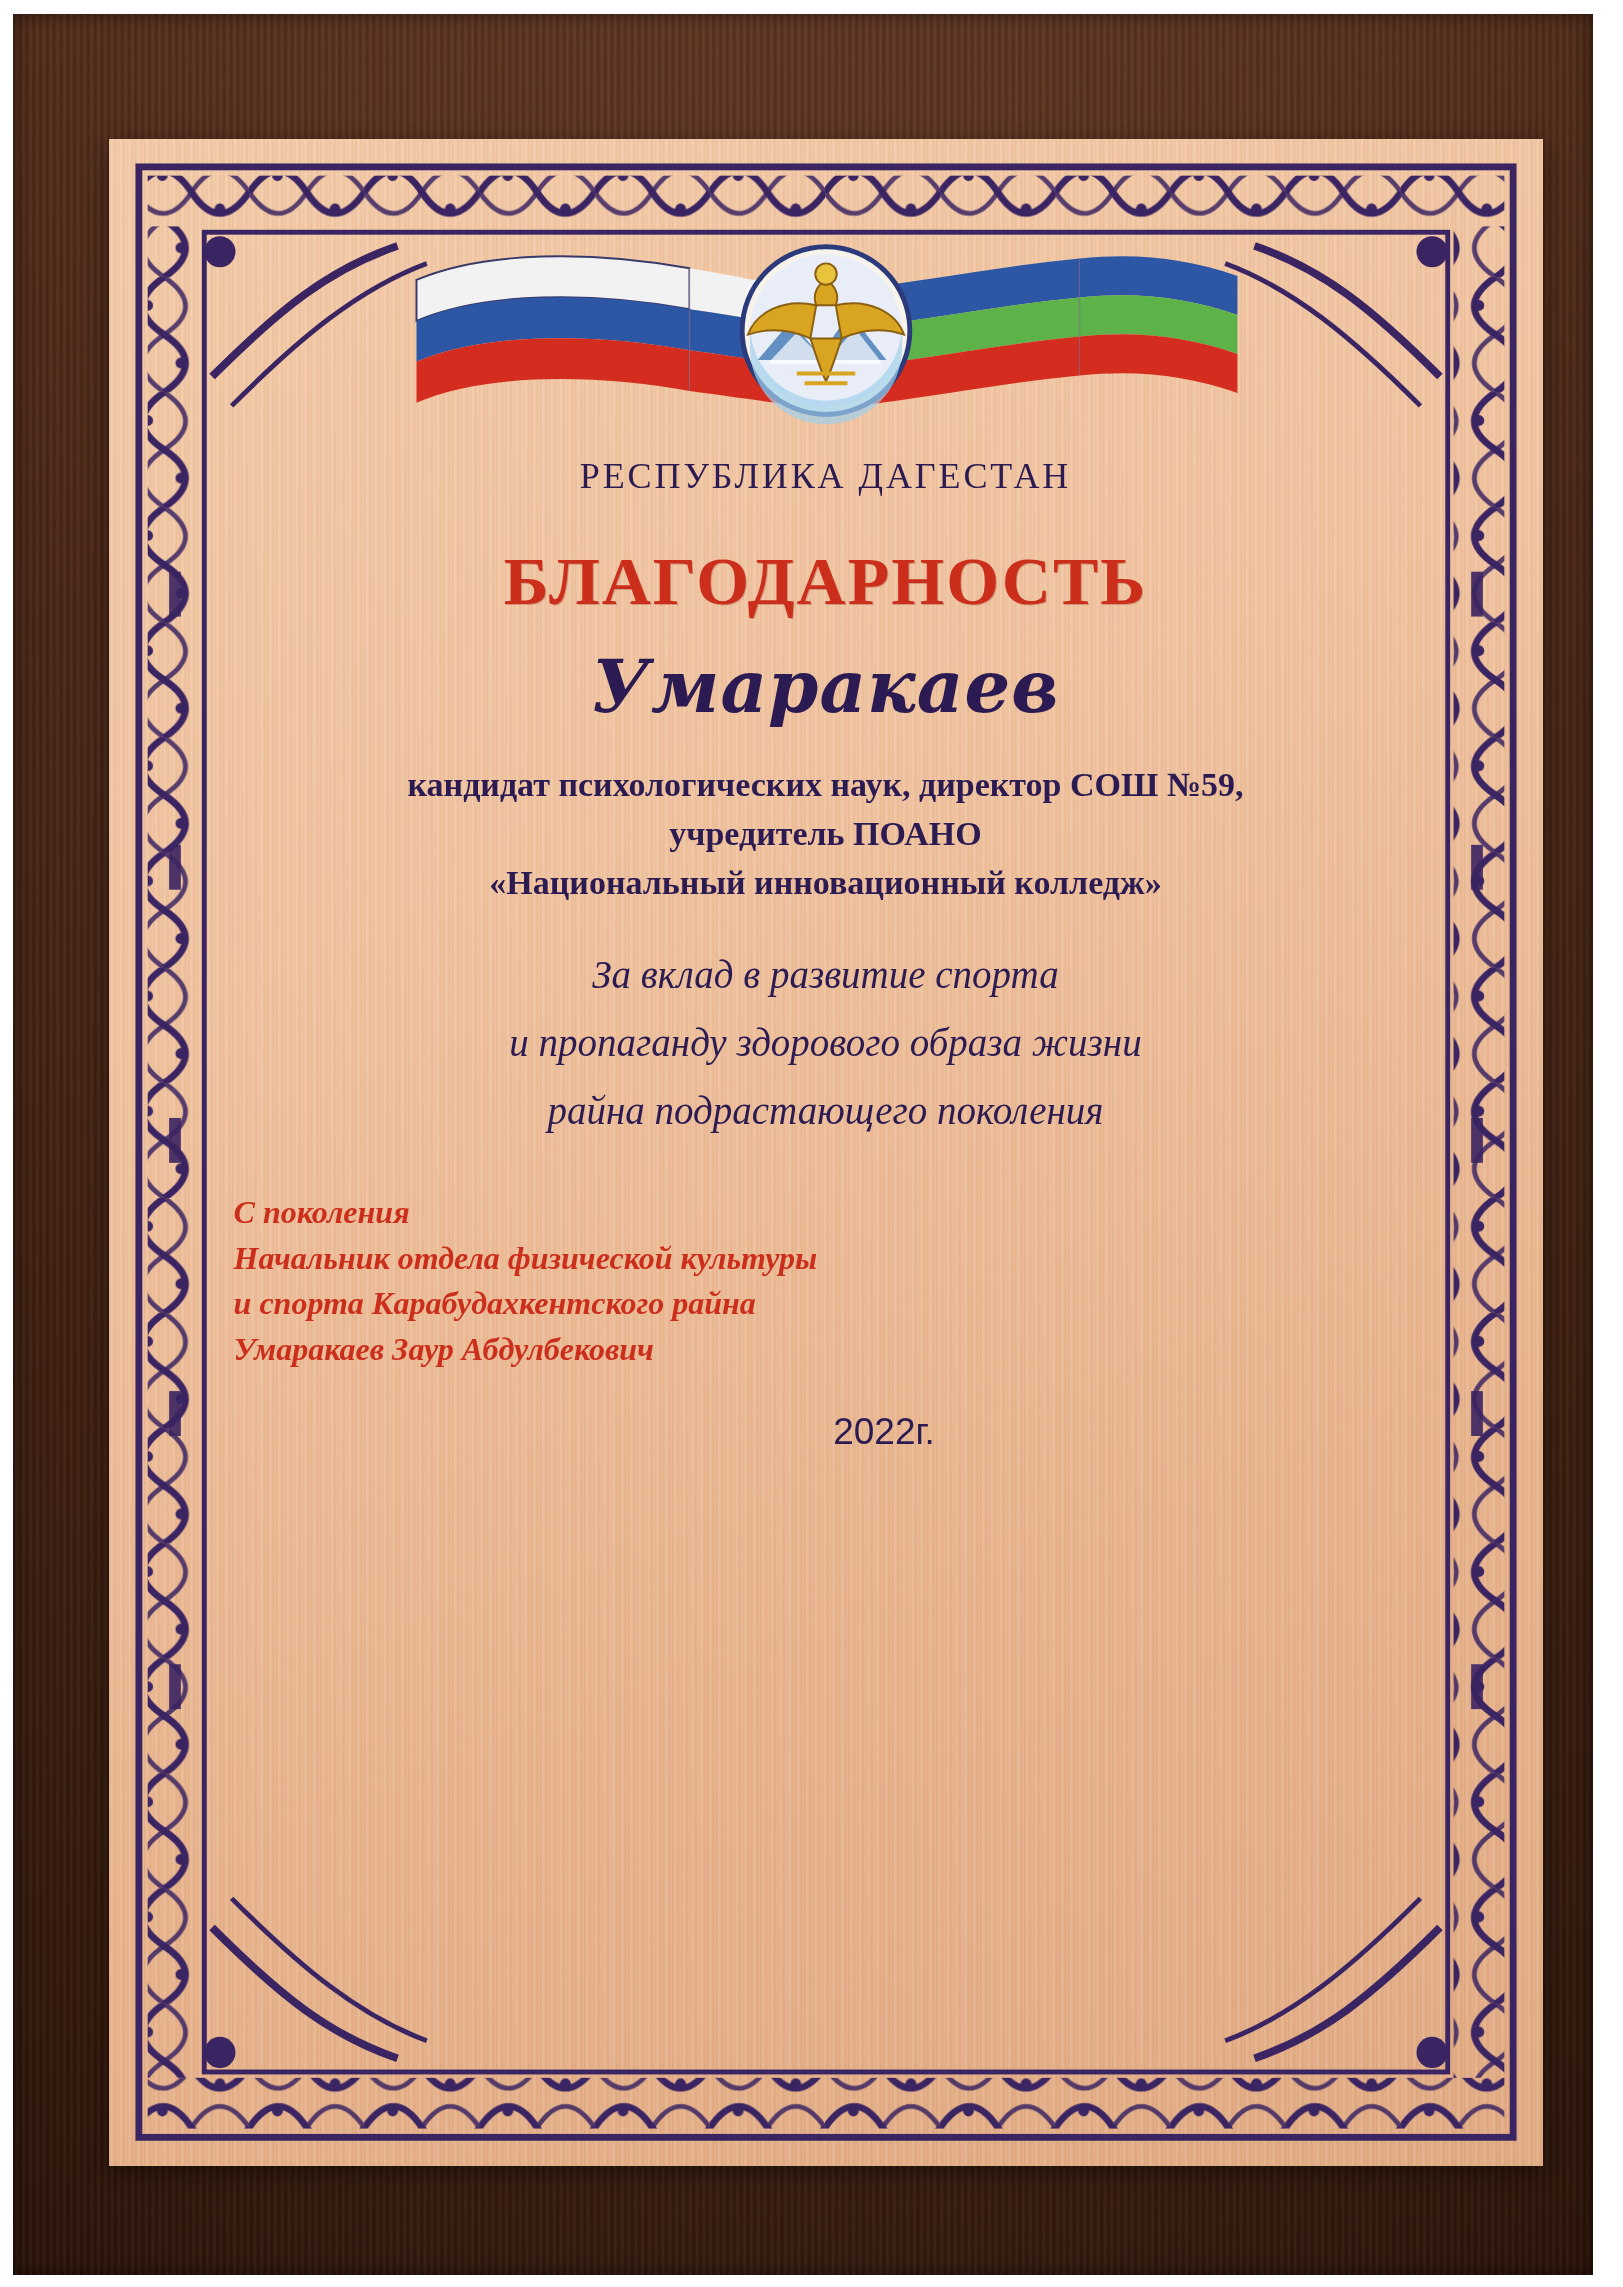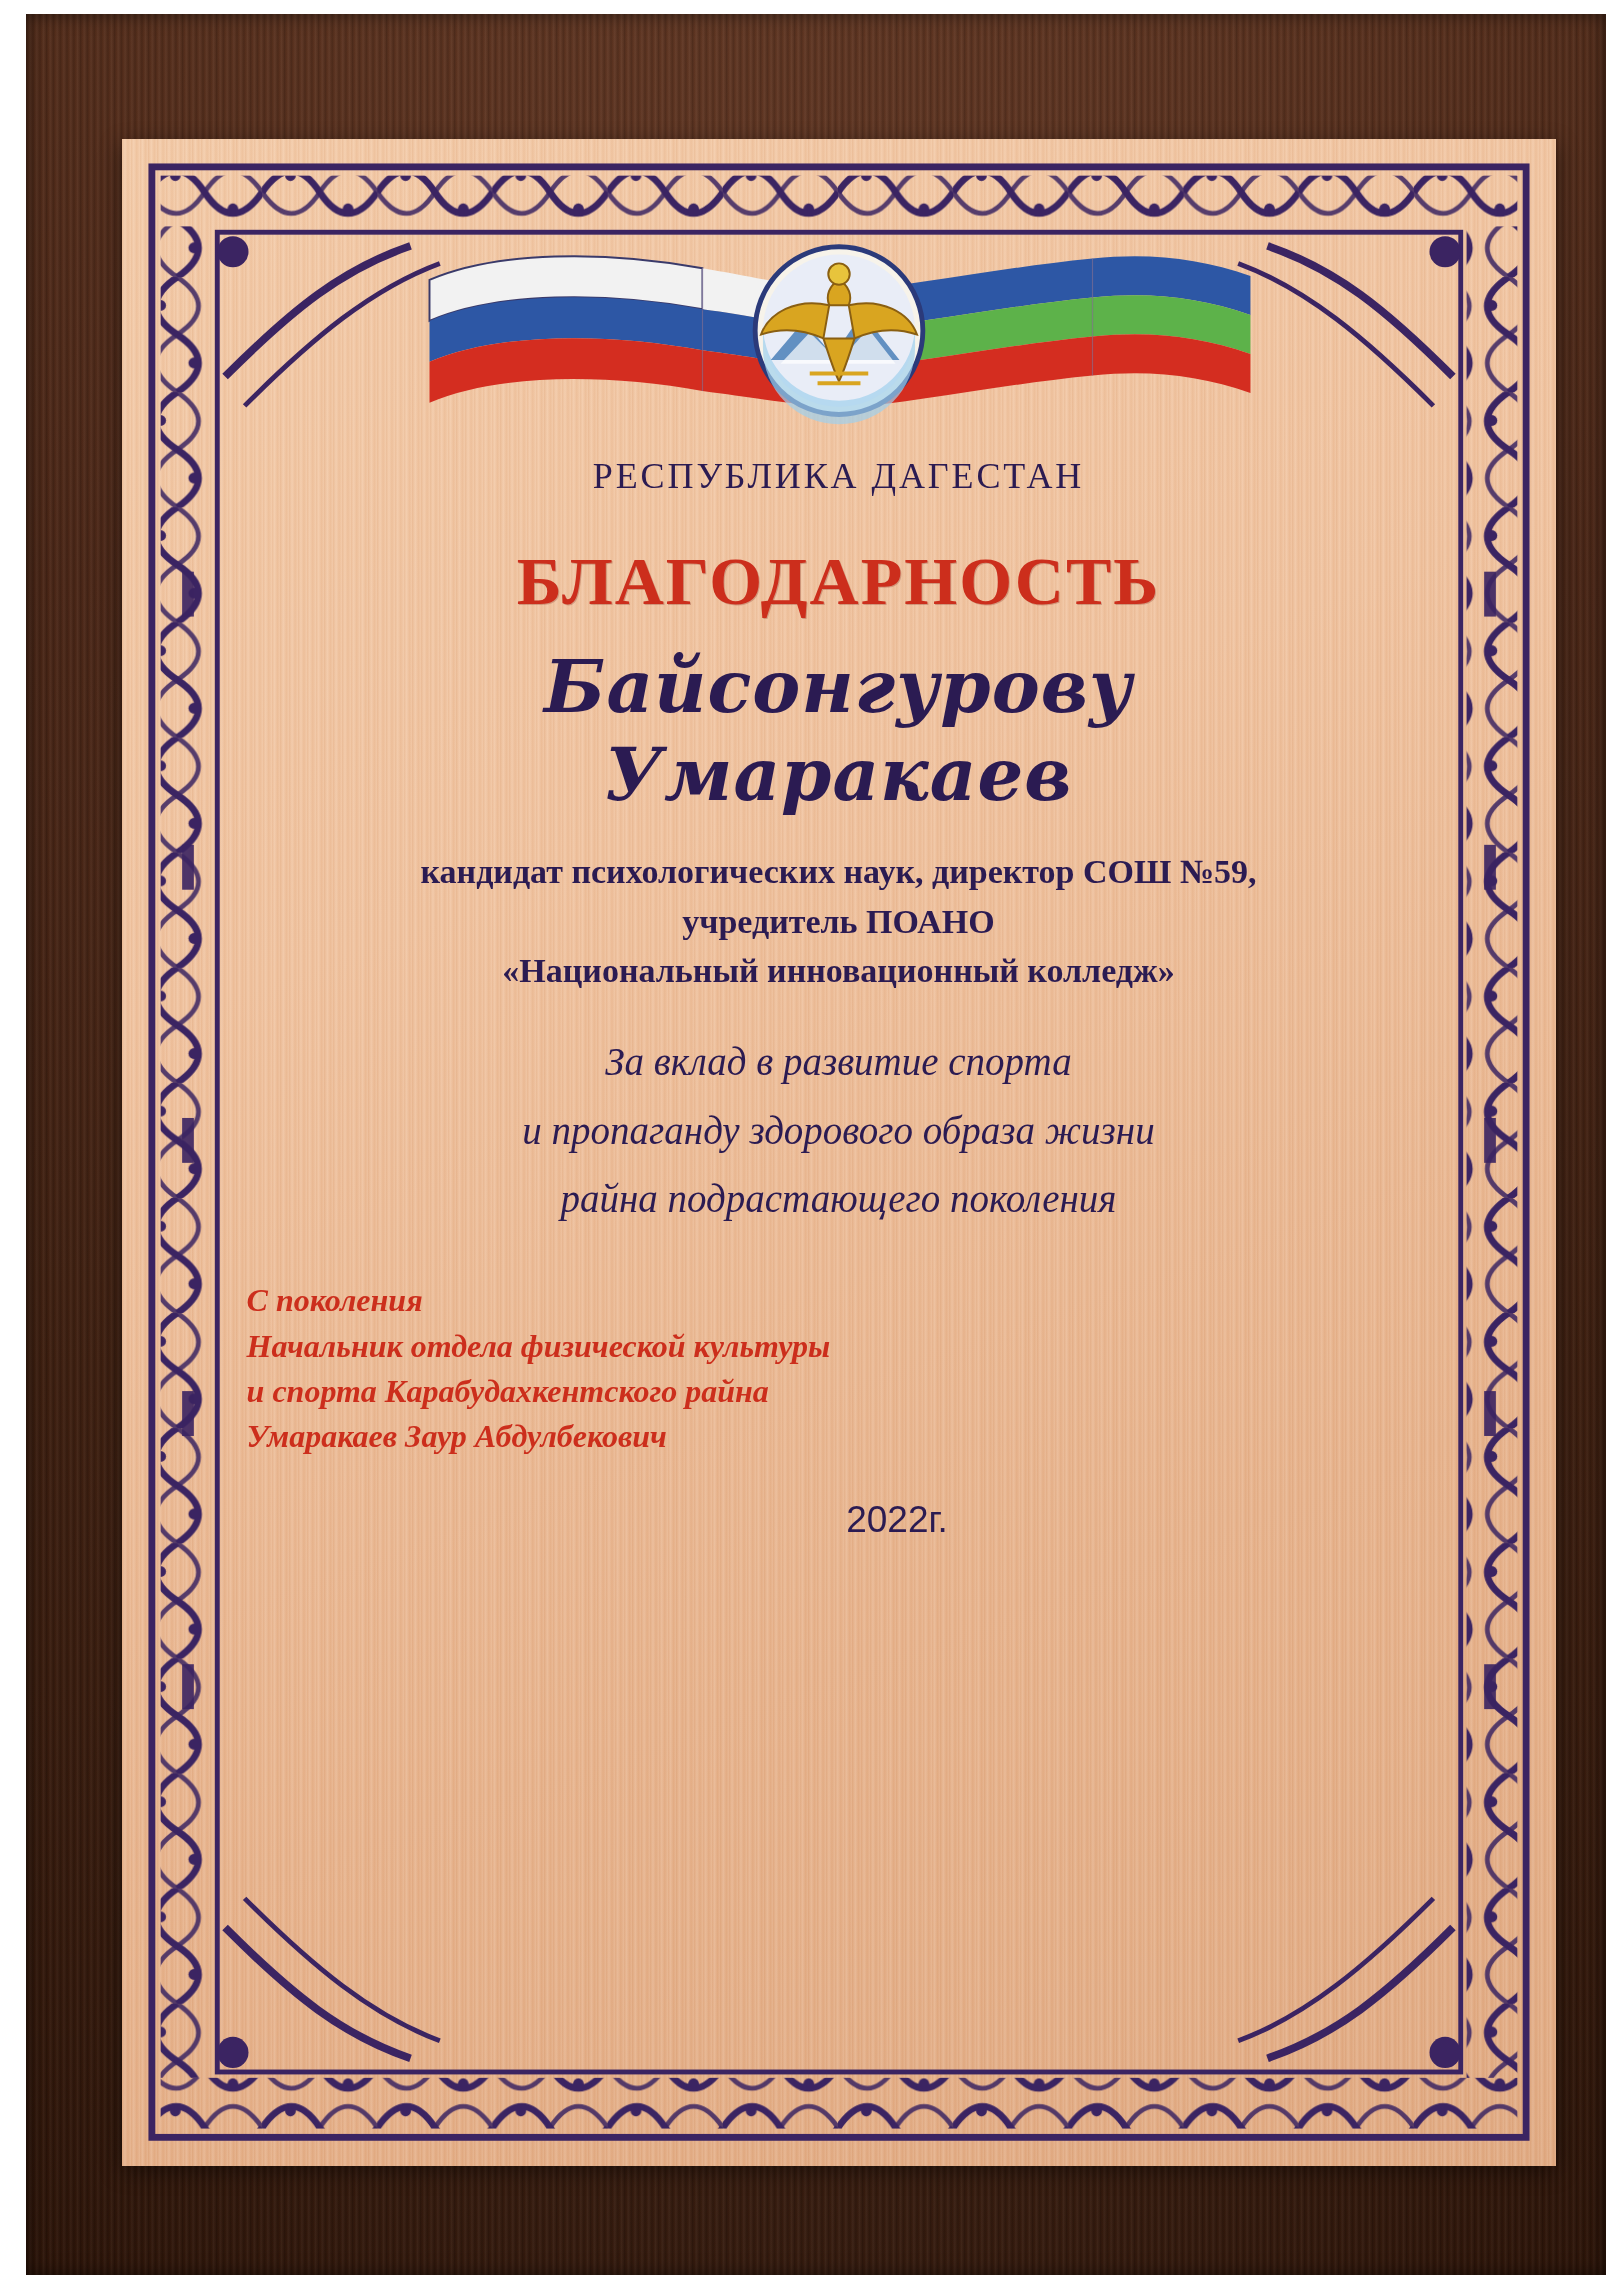--- a/index.html
+++ b/index.html
@@ -10,21 +10,21 @@
   body {
     width: 1624px;
     height: 2288px;
     font-family: "Liberation Serif", serif;
     overflow: hidden;
   }
 
   
   .plaque {
     position: absolute;
-    left: 26px;
+    left: 13px;
     top: 13.7px;
     width: 1580px;
     height: 2261px;
     background:
       repeating-linear-gradient(90deg,
         rgba(0,0,0,0.18) 0px,
         rgba(0,0,0,0.04) 2px,
         rgba(255,255,255,0.05) 3.9px,
         rgba(0,0,0,0.14) 6.8px),
       linear-gradient(180deg, #6d3a22 0%, #5a2c18 25%, #49220f 60%, #3d1c0c 100%);
@@ -268,21 +268,20 @@
             </g>
           </g>
         </svg>
       </div>
 
       <div class="republic">РЕСПУБЛИКА  ДАГЕСТАН</div>
 
       <div class="title">БЛАГОДАРНОСТЬ</div>
 
       <div class="honoree">
-        <div class="l1">Байсонгурову</div>
         <div class="l2">Умаракаев</div>
       </div>
 
       <div class="position">
         <div>кандидат психологических наук, директор СОШ №59,</div>
         <div>учредитель ПОАНО</div>
         <div>«Национальный инновационный колледж»</div>
       </div>
 
       <div class="reason">

